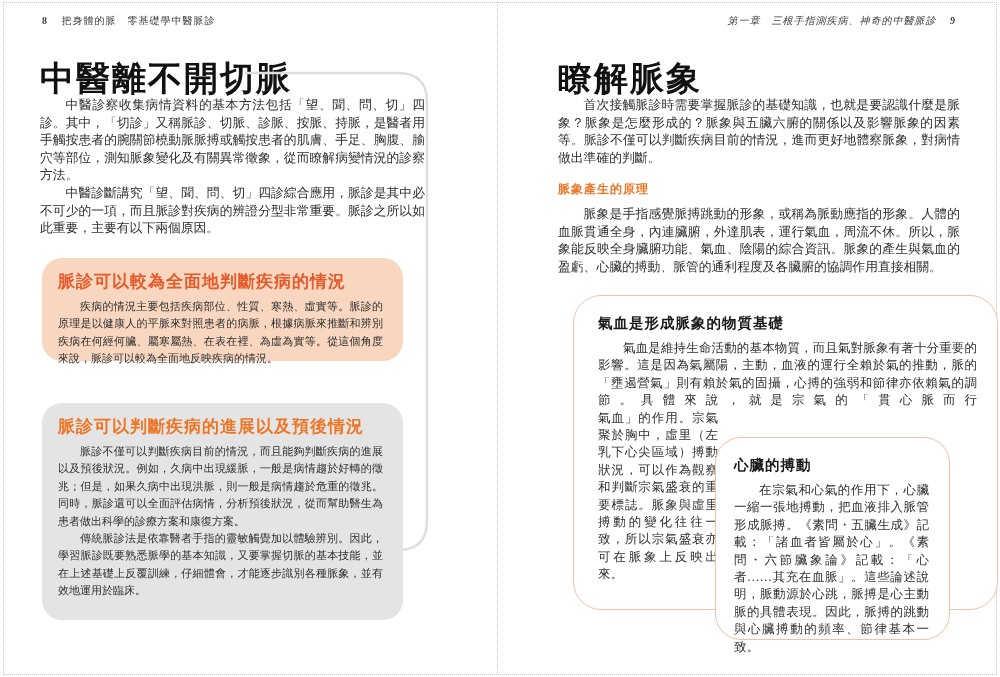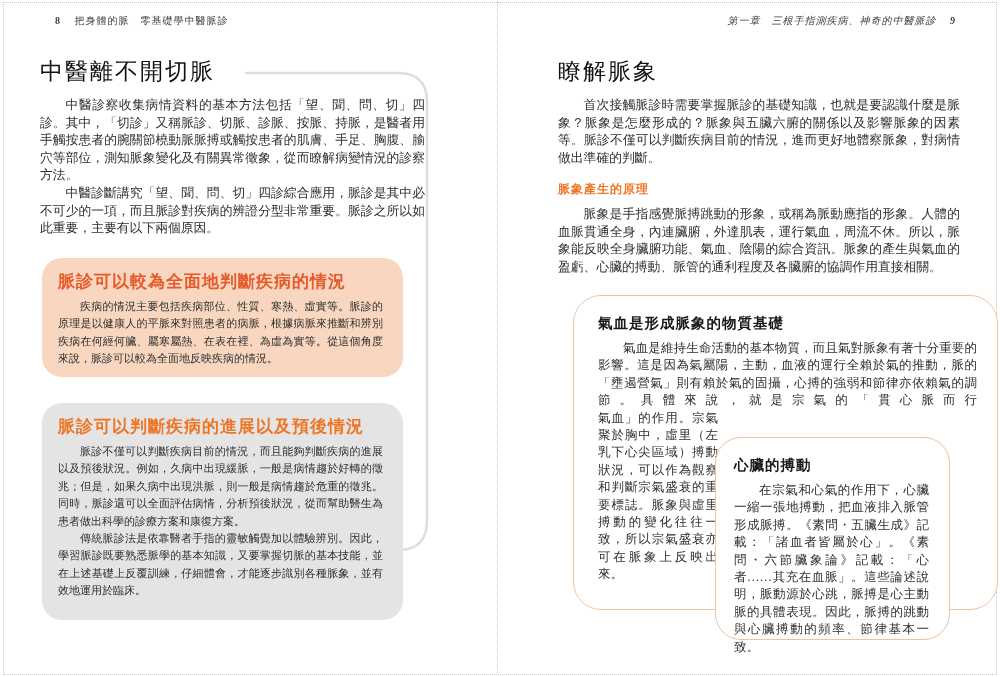--- a/index.html
+++ b/index.html
@@ -7,42 +7,42 @@
   .spread{position:relative;width:1000px;height:677px;background:#fff;overflow:hidden;}
 
   
   .trim-frame{position:absolute;left:3px;top:2px;width:992px;height:671px;
     border:1px dotted #c6c6c6;pointer-events:none;}
   .gutter-line{position:absolute;left:497px;top:2px;height:671px;width:0;
     border-left:1px dotted #c6c6c6;}
 
   .running-head{position:absolute;top:14px;font-size:10px;color:#3c3c3c;
     font-family:"Liberation Serif","DejaVu Serif",serif;letter-spacing:1px;white-space:nowrap;}
-  .rh-left{left:42px;margin-left:13px;}
+  .rh-left{left:42px;}
   .rh-right{right:44px;text-align:right;font-style:italic;}
   .rh-num{font-weight:bold;margin:0 10px;}
 
-  .page-title{position:absolute;font-size:23px;font-weight:normal;color:#111;
+  .page-title{position:absolute;font-size:34px;font-weight:bold;color:#111;
     letter-spacing:2px;white-space:nowrap;}
 
   .bodytext{font-size:12.8px;line-height:17.6px;text-align:justify;color:#2e2e2e;}
   .bodytext p{margin:0;text-indent:2em;}
 
   .para-block-left{position:absolute;left:40px;top:97px;width:385px;}
   .para-block-right-intro{position:absolute;left:558px;top:97px;width:402px;}
 
   .section-heading{position:absolute;font-size:12px;font-weight:bold;color:#ee7524;
     font-family:"Liberation Sans","DejaVu Sans",sans-serif;letter-spacing:1px;white-space:nowrap;}
 
   .para-block-right-body{position:absolute;left:558px;top:206px;width:402px;}
 
   
   .fillbox{position:absolute;left:42px;width:361px;border-radius:20px;
     padding:12px 20px 0 16px;box-sizing:border-box;}
-  .box-peach{top:258px;height:119px;background:#f8d6bf;}
+  .box-peach{top:258px;height:103px;background:#f8d6bf;}
   .box-gray{top:403px;height:217px;background:#e4e4e4;}
   .fillbox .box-heading{font-size:17px;font-weight:bold;letter-spacing:1px;
     font-family:"Liberation Sans","DejaVu Sans",sans-serif;margin:0 0 5px 0;}
   .box-peach .box-heading{color:#e55a28;}
   .box-gray .box-heading{color:#ee7524;}
   .fillbox .bodytext{font-size:11px;line-height:17.4px;}
 
   
   .deco-line{position:absolute;left:245px;top:65px;}
 

